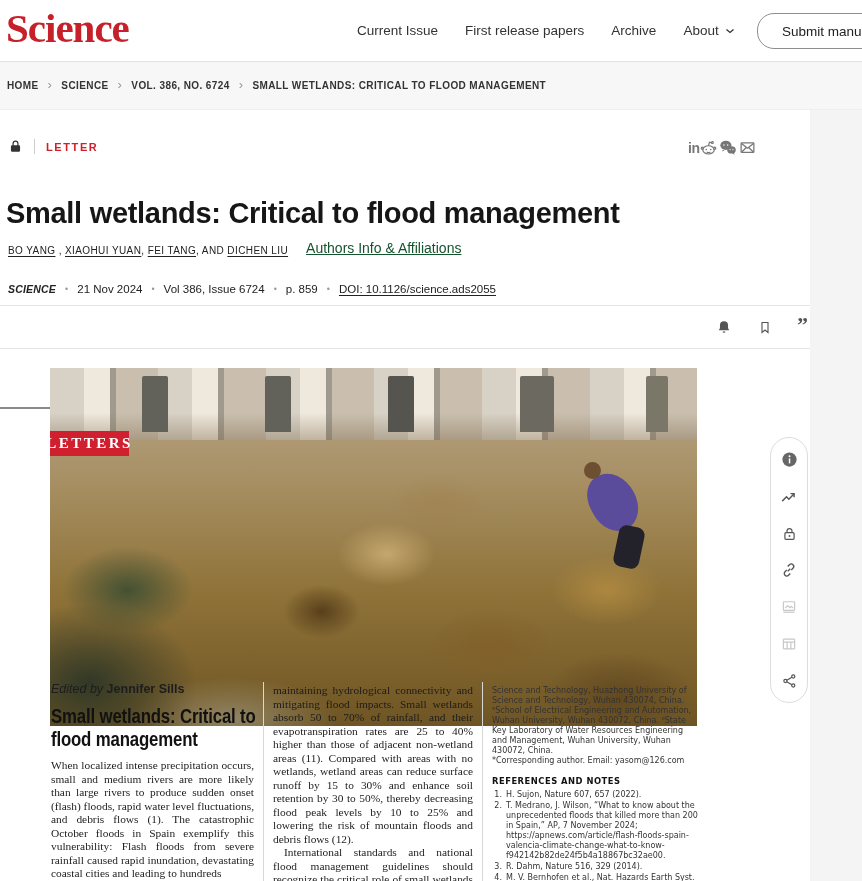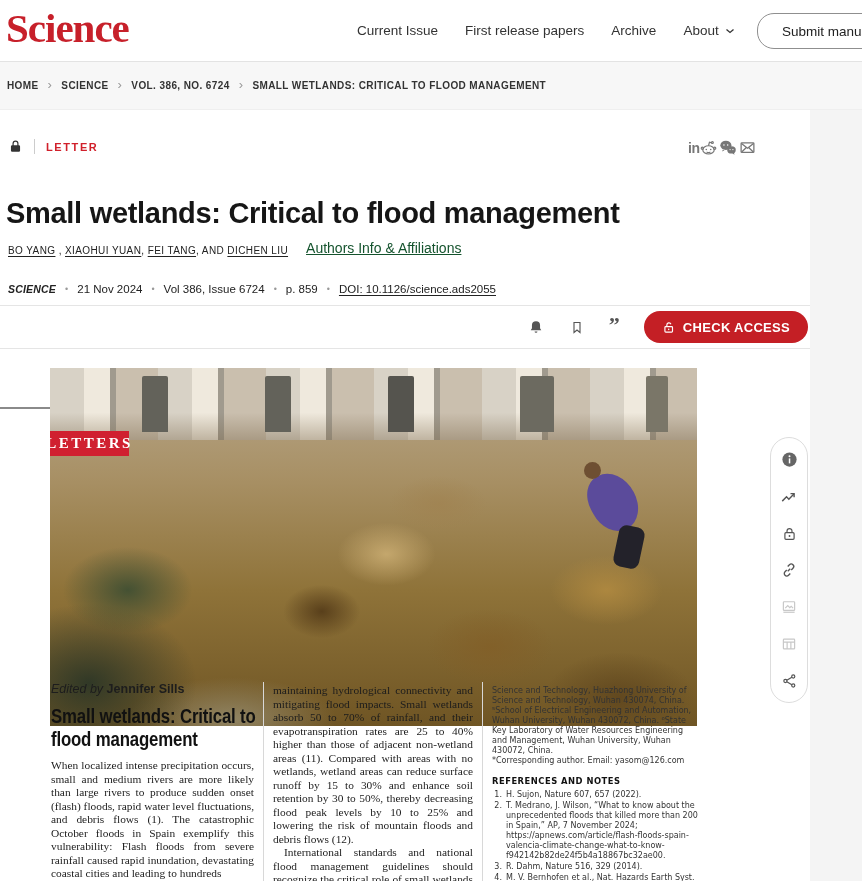--- a/index.html
+++ b/index.html
@@ -240,30 +240,20 @@
         <path d="M12 3.6a5.4 5.4 0 0 0-5.4 5.4v3.9L5 15.8h14l-1.6-2.9V9A5.4 5.4 0 0 0 12 3.6z"></path>
         <path d="M10.1 17.2a1.9 1.9 0 0 0 3.8 0z"></path>
       </svg>
   </span>
   <span class="action-icon">
     <svg width="16" height="19" viewBox="0 0 24 24" fill="none" stroke="#555" stroke-width="1.7">
         <path d="M7.5 4.5h9v15l-4.5-3.7L7.5 19.5z"></path>
       </svg>
   </span>
   <span class="cite-glyph">”</span>
-  <button class="check-btn">
-    <span>
-      <svg width="14" height="15" viewBox="0 0 24 24" fill="none" stroke="#fff" stroke-width="2">
-          <rect x="5" y="10.5" width="13" height="9.5" rx="1.5"></rect>
-          <path d="M8.3 10.5V7.6a3.6 3.6 0 0 1 7-1.1"></path>
-          <circle cx="11.5" cy="15.2" r="1.3" fill="#fff" stroke="none"></circle>
-        </svg>
-    </span>
-    <span>CHECK ACCESS</span>
-  </button>
 </div>
 
 <div class="hr2"></div>
 
 <div class="page-mark"></div>
 <div class="figure">
   <div class="buildings">
     <div class="door" style="left:92px;"></div>
     <div class="door" style="left:215px;"></div>
     <div class="door" style="left:338px;background:#55544e;"></div>

